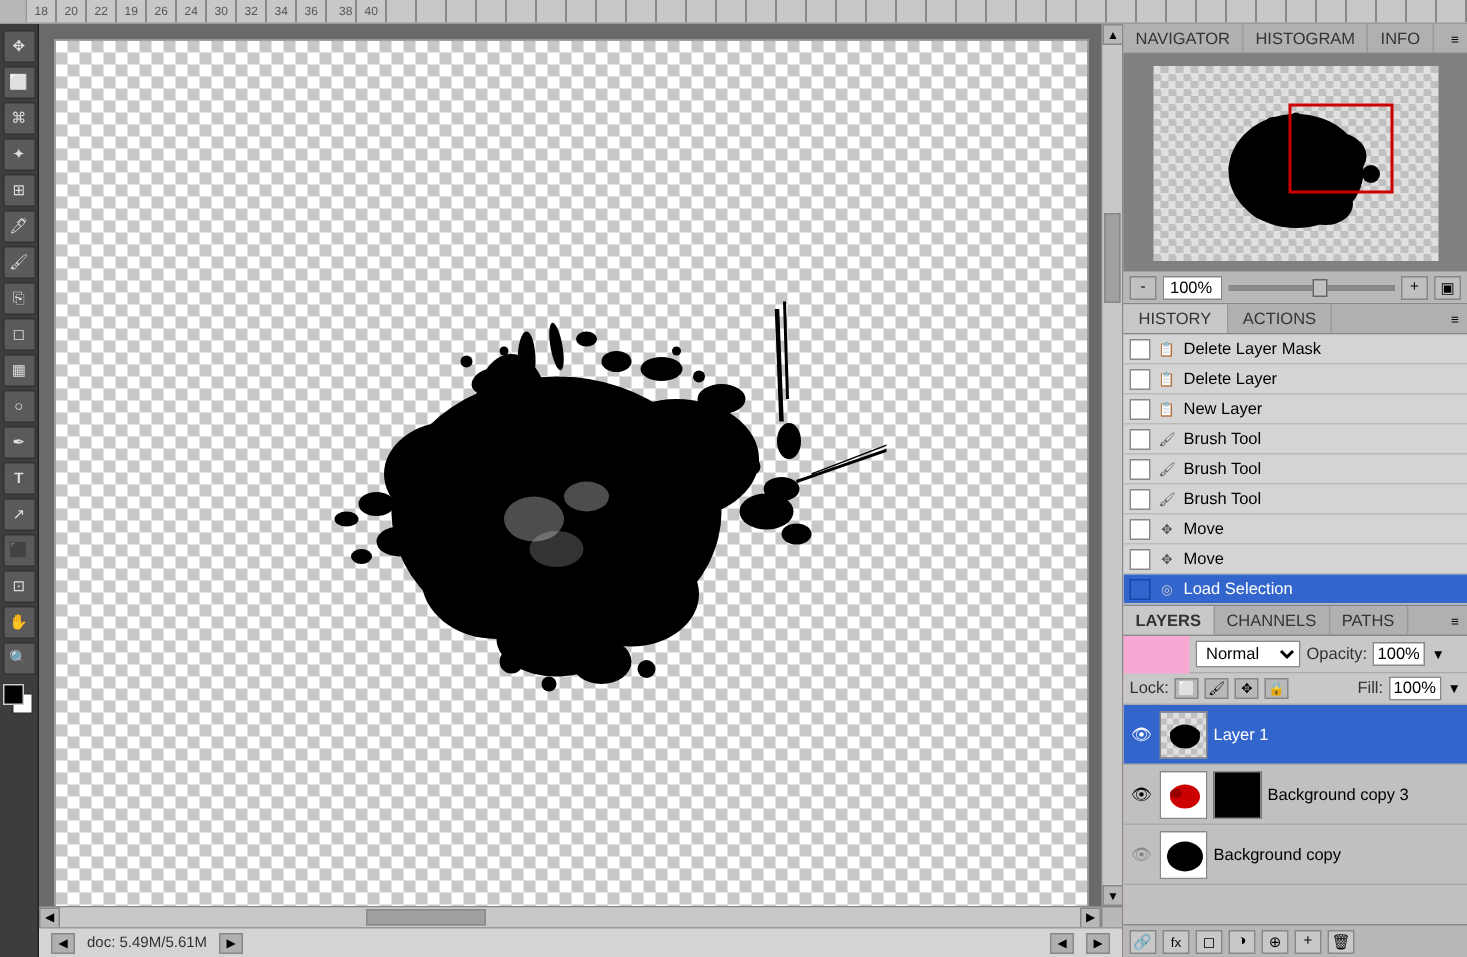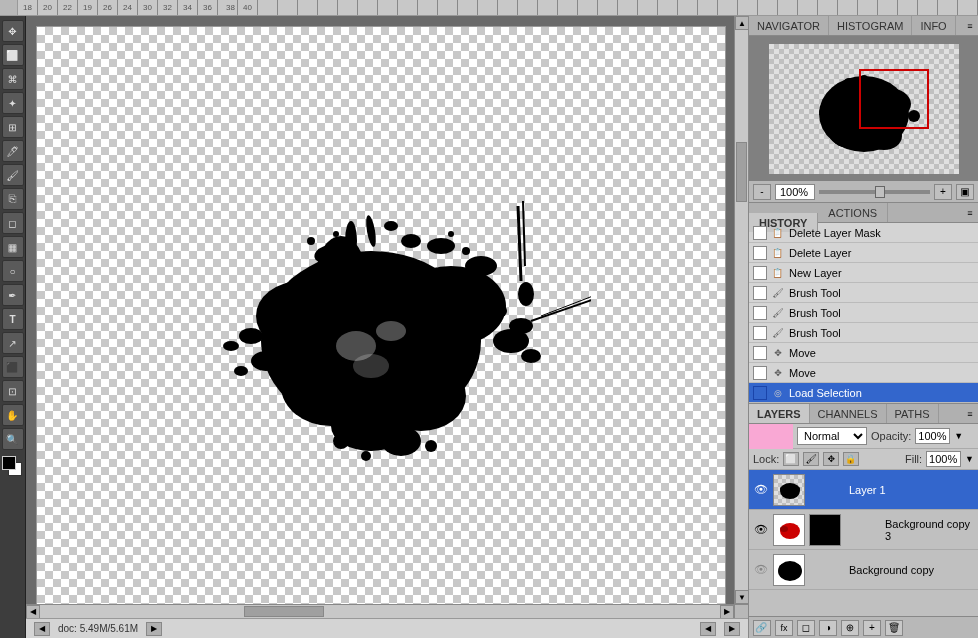--- a/index.html
+++ b/index.html
@@ -274,22 +274,21 @@
       font-size: 11px;
       cursor: pointer;
       color: #333;
       border-right: 1px solid #999;
       height: 100%;
       display: flex;
       align-items: center;
     }
     .history-tab.active {
       background: #c8c8c8;
-      font-weight: bold;
-      margin-top: 10px;
+      font-weight: normal;
     }
     .history-options {
       margin-left: auto;
       width: 16px;
       display: flex;
       align-items: center;
       justify-content: center;
       cursor: pointer;
       font-size: 9px;
     }
@@ -473,21 +472,20 @@
       border: 1px solid #888;
       background: #fff;
       flex-shrink: 0;
       display: flex;
       align-items: center;
       justify-content: center;
     }
     .layer-name {
       font-size: 11px;
       flex: 1;
-      margin-left: 40px;
     }
     .layer-item.active .layer-name { color: #fff; }
 
     
     .layers-bottom {
       height: 22px;
       background: #b8b8b8;
       border-top: 1px solid #888;
       display: flex;
       align-items: center;

